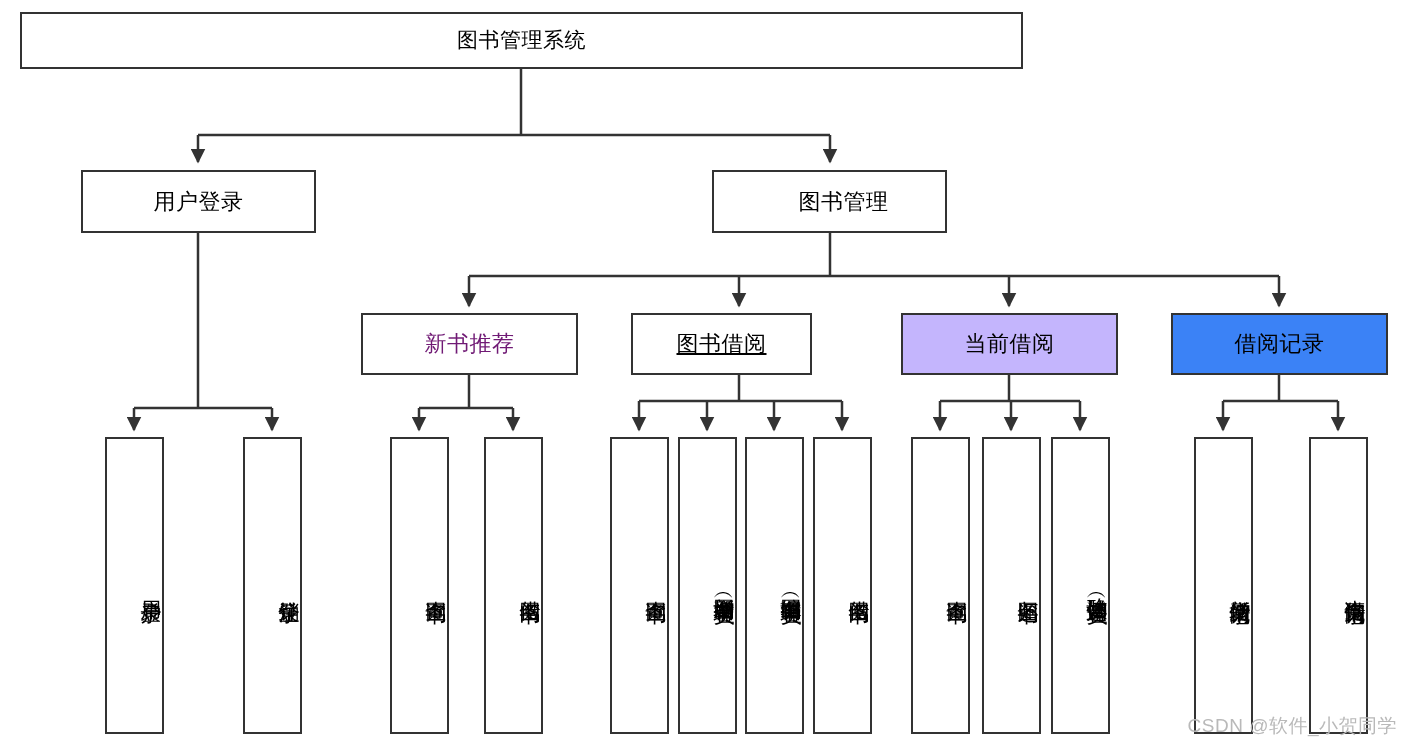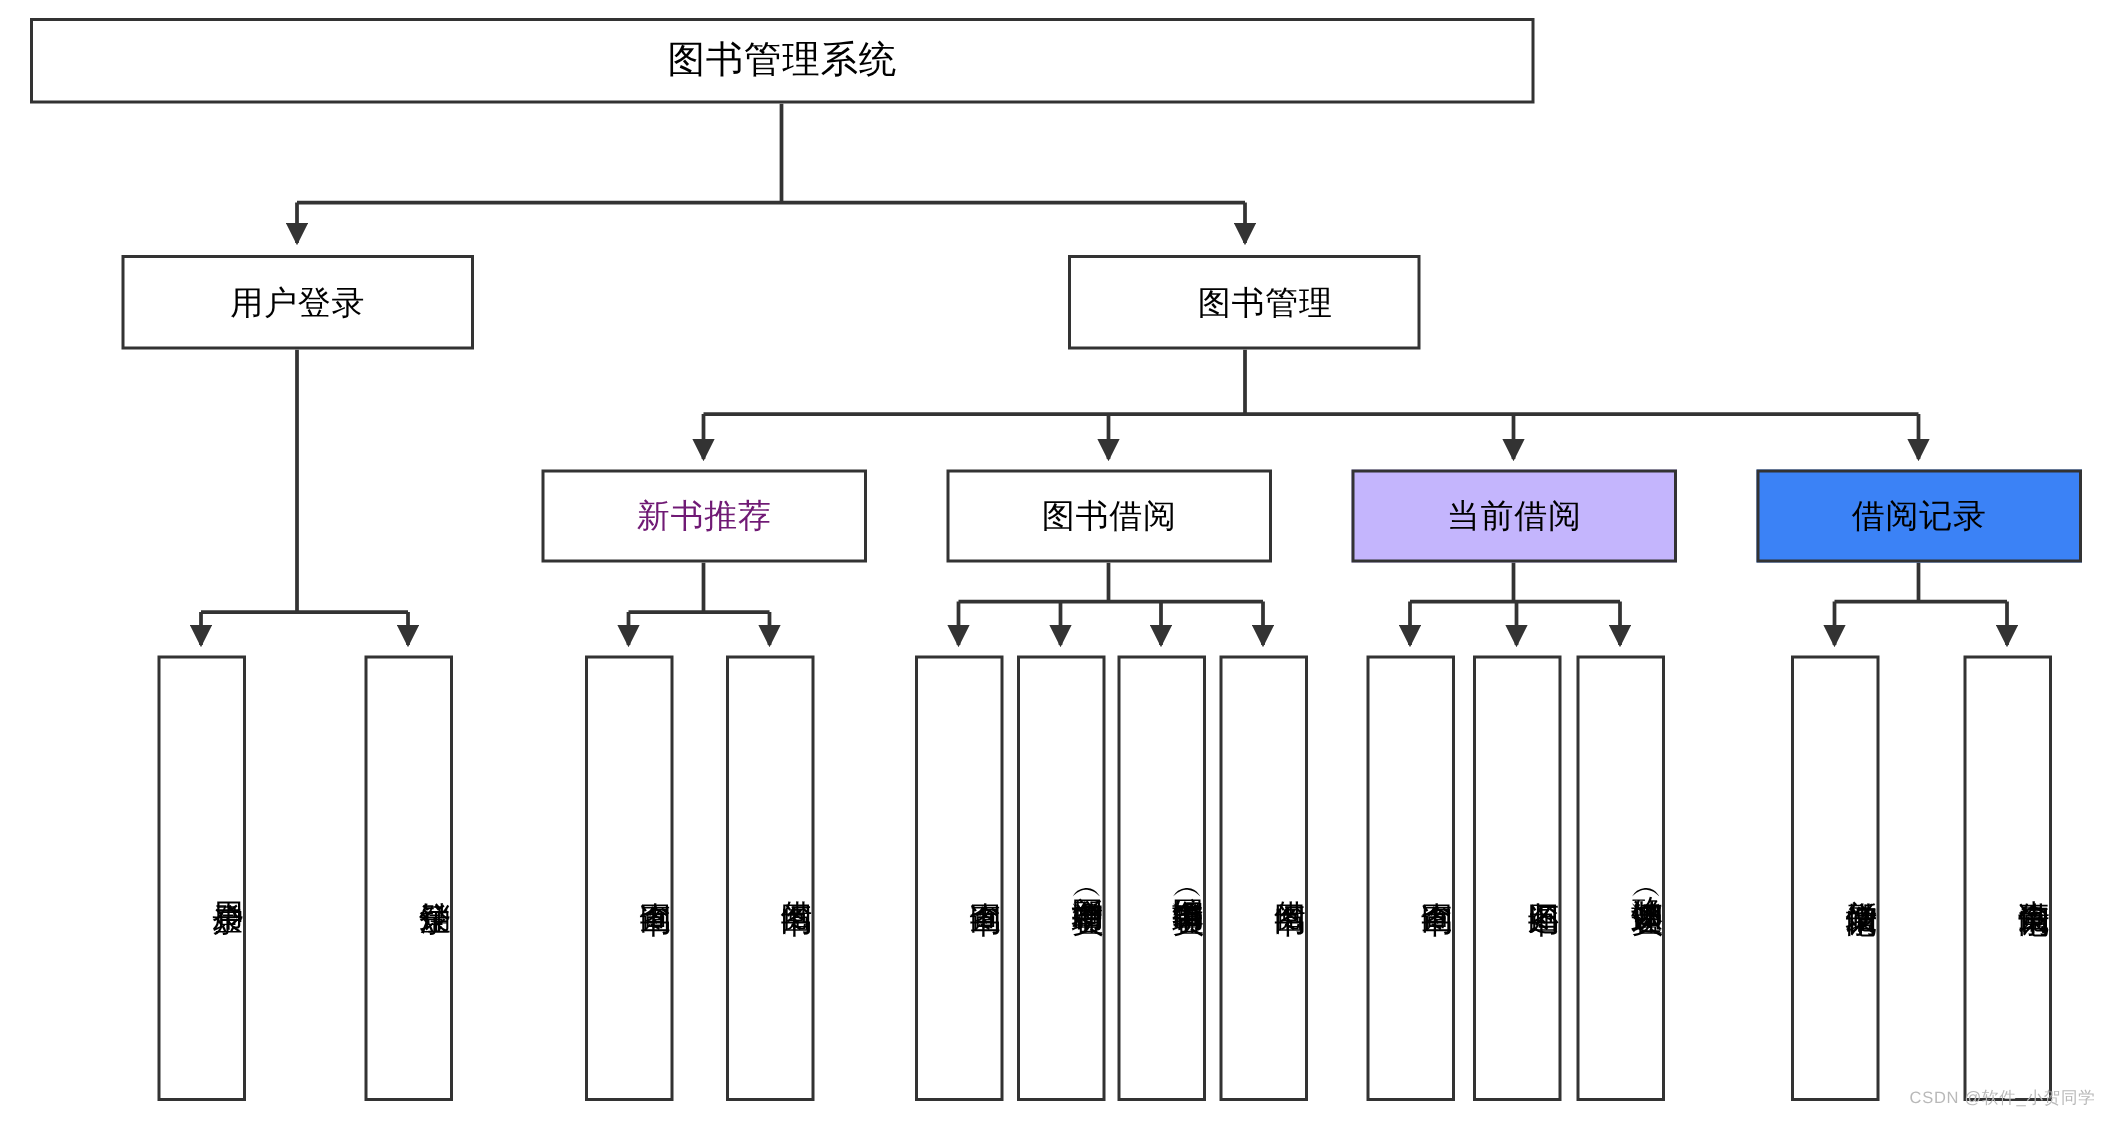--- a/index.html
+++ b/index.html
@@ -44,27 +44,28 @@
     text-orientation: upright;
     font-size: 21px;
     letter-spacing: 1px;
     padding: 6px 0;
     white-space: normal;
     align-items: flex-start;
     justify-content: center;
     line-height: 1.05;
   }
   .node.title {
-    font-size: 25px;
+    font-size: 21px;
+    font-family: Liberation Serif, serif;
   }
   .watermark {
     position: absolute;
     right: 8px;
     bottom: 8px;
-    font-size: 11px;
+    font-size: 19px;
     color: #b9b9b9;
     letter-spacing: 0.5px;
     white-space: nowrap;
     user-select: none;
   }
 </style>
 </head>
 <body>
 
 <div id="canvas">
@@ -118,21 +119,21 @@
       <path d="M 1338 401 L 1338 430" marker-end="url(#arrow)"></path>
     </g>
   </svg>
 
   <div class="node title" style="left: 20px; top: 12px; width: 1003px; height: 57px; border-color: rgb(51, 51, 51); background: rgb(255, 255, 255); color: rgb(0, 0, 0);">图书管理系统</div>
 
   <div class="node" style="left: 81px; top: 170px; width: 235px; height: 63px; border-color: rgb(51, 51, 51); background: rgb(255, 255, 255); color: rgb(0, 0, 0);">用户登录</div>
   <div class="node" style="left: 712px; top: 170px; width: 235px; height: 63px; border-color: rgb(51, 51, 51); background: rgb(255, 255, 255); color: rgb(0, 0, 0); padding-left: 28px;">图书管理</div>
 
   <div class="node" style="left: 361px; top: 313px; width: 217px; height: 62px; border-color: rgb(51, 51, 51); background: rgb(255, 255, 255); color: #701a75;">新书推荐</div>
-  <div class="node" style="left: 631px; top: 313px; width: 217px; height: 62px; border-color: rgb(51, 51, 51); background: rgb(255, 255, 255); color: rgb(0, 0, 0);">图书借阅</div>
+  <div class="node" style="left: 631px; top: 313px; width: 181px; height: 62px; border-color: rgb(51, 51, 51); background: rgb(255, 255, 255); color: rgb(0, 0, 0); text-decoration: underline;">图书借阅</div>
   <div class="node" style="left: 901px; top: 313px; width: 217px; height: 62px; border-color: rgb(51, 51, 51); background: #c4b5fd; color: rgb(0, 0, 0);">当前借阅</div>
   <div class="node" style="left: 1171px; top: 313px; width: 217px; height: 62px; border-color: rgb(51, 51, 51); background: #3b82f6; color: rgb(0, 0, 0);">借阅记录</div>
 
   <div class="node leaf" style="left: 105px; top: 437px; width: 59px; height: 297px; border-color: rgb(51, 51, 51); background: rgb(255, 255, 255); color: rgb(0, 0, 0);">用户登录</div>
   <div class="node leaf" style="left: 243px; top: 437px; width: 59px; height: 297px; border-color: rgb(51, 51, 51); background: rgb(255, 255, 255); color: rgb(0, 0, 0);">注销登录</div>
   <div class="node leaf" style="left: 390px; top: 437px; width: 59px; height: 297px; border-color: rgb(51, 51, 51); background: rgb(255, 255, 255); color: rgb(0, 0, 0);">查询图书</div>
   <div class="node leaf" style="left: 484px; top: 437px; width: 59px; height: 297px; border-color: rgb(51, 51, 51); background: rgb(255, 255, 255); color: rgb(0, 0, 0);">借阅图书</div>
   <div class="node leaf" style="left: 610px; top: 437px; width: 59px; height: 297px; border-color: rgb(51, 51, 51); background: rgb(255, 255, 255); color: rgb(0, 0, 0);">查询图书</div>
   <div class="node leaf" style="left: 678px; top: 437px; width: 59px; height: 297px; border-color: rgb(51, 51, 51); background: rgb(255, 255, 255); color: rgb(0, 0, 0);">新增图书（管理员）</div>
   <div class="node leaf" style="left: 745px; top: 437px; width: 59px; height: 297px; border-color: rgb(51, 51, 51); background: rgb(255, 255, 255); color: rgb(0, 0, 0);">编辑图书（管理员）</div>

